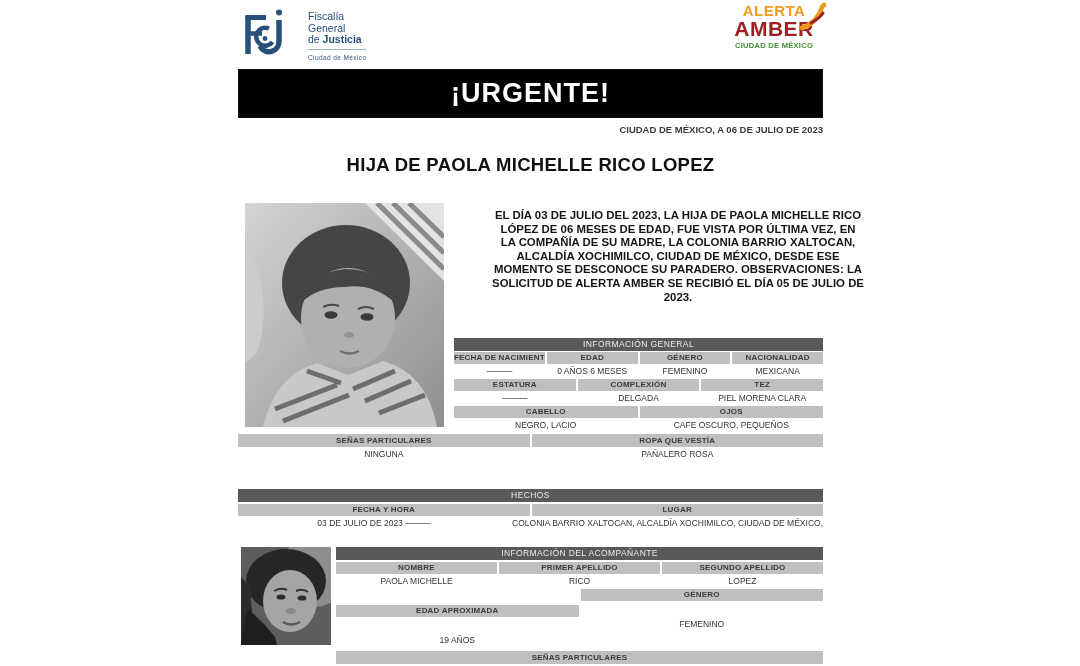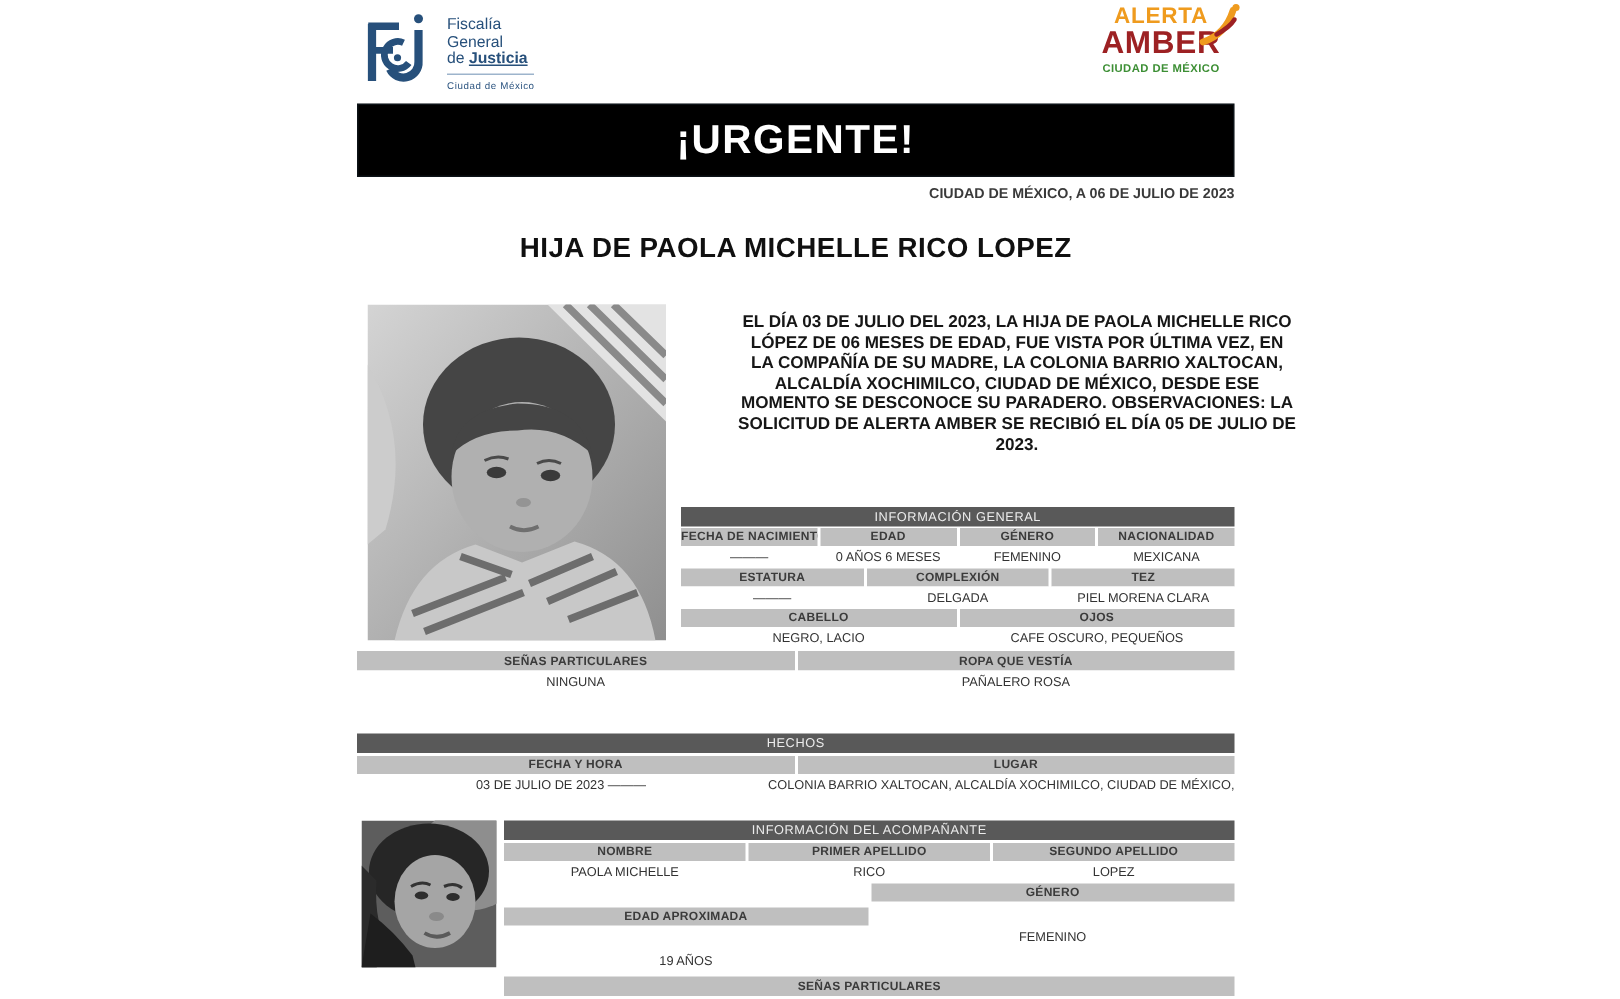--- a/index.html
+++ b/index.html
@@ -2,24 +2,24 @@
 <html><head>
 <meta charset="utf-8">
 <style>
   * { box-sizing: border-box; margin: 0; padding: 0; }
   html,body { background:#ffffff; }
   body { font-family: "Liberation Sans", sans-serif; }
   .page { position:relative; width:1080px; height:666px; background:#ffffff; overflow:hidden; }
   .content { position:absolute; left:237px; top:0; width:587px; height:666px; }
 
   
-  .fgj { position:absolute; left:2px; top:8px; display:flex; gap:7px; align-items:flex-start; }
+  .fgj { position:absolute; left:2px; top:8px; display:flex; gap:17px; align-items:flex-start; }
   .fgj-mark { width:52px; height:52px; }
   .fgj-text { padding-top:3px; color:#27507b; font-size:10.5px; line-height:11.5px; }
-  .fgj-text .bold { font-weight:bold;text-decoration:underline; }
+  .fgj-text .bold { font-weight:bold; }
   .fgj-div { width:58px; border-top:1px solid #9db4cc; margin:3px 0 2px 0; }
   .fgj-sub { font-size:6.5px; letter-spacing:.4px; color:#2d5580; }
 
   .amber { position:absolute; right:0; top:3px; width:100px; text-align:center; }
   .amber-swoosh { position:absolute; right:-4px; top:-2px; width:30px; height:30px; }
   .amber-l1 { font-size:15px; font-weight:bold; color:#ef9b1e; letter-spacing:.5px; line-height:16px; }
   .amber-l2 { font-size:21px; font-weight:bold; color:#9d2123; letter-spacing:.5px; line-height:20px; }
   .amber-sub { font-size:7.5px; font-weight:bold; color:#3d8f35; letter-spacing:.3px; margin-top:2px; }
 
   

